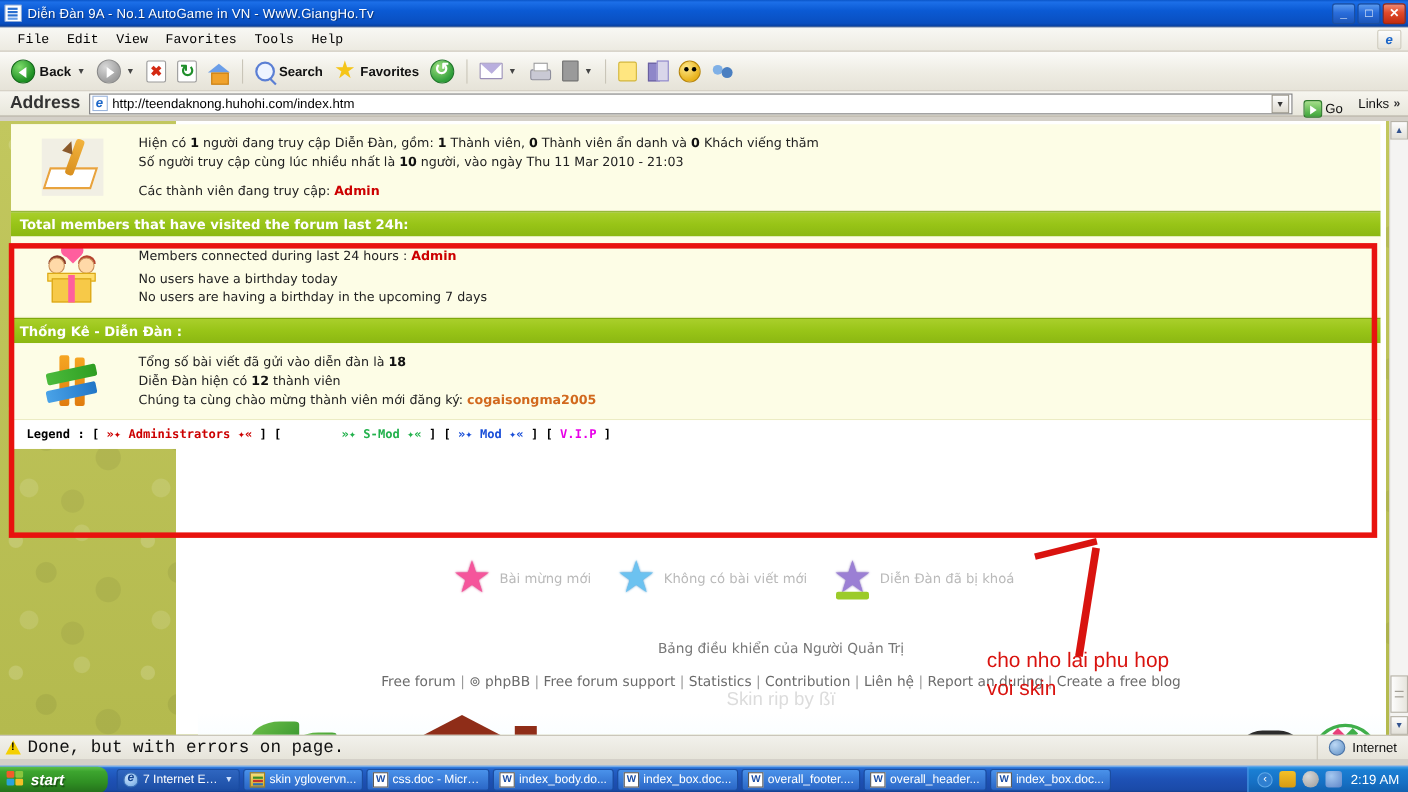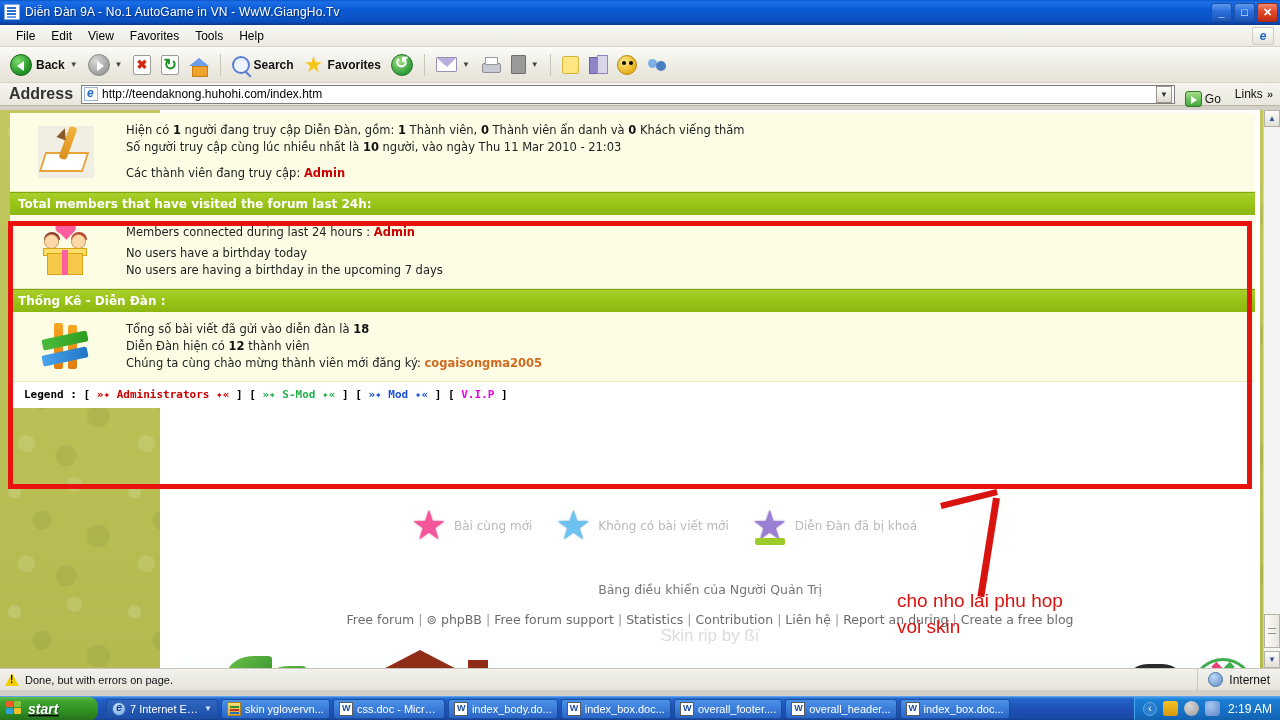--- a/index.html
+++ b/index.html
@@ -39,21 +39,21 @@
     background:linear-gradient(180deg,#5b9bef 0%,#2a6ddb 45%,#1c55b8 100%);
   }
   .winbtn.close{background:linear-gradient(180deg,#f08a72 0%,#e0492a 45%,#c22c10 100%);border-color:#9e2a10;}
 
   
   .menubar{
     height:22px;background:linear-gradient(180deg,#f8f8f4 0%,#eceae1 100%);
     display:flex;align-items:center;padding-left:8px;border-bottom:1px solid #d6d2c6;
     position:relative;
   }
-  .menubar .mi{font-size:12px;color:#000;padding:2px 8px;}
+  .menubar .mi{font-size:12px;color:#000;padding:2px 8px;font-family:Liberation Mono, monospace;}
   .menubar .ielogo{
     position:absolute;right:6px;top:2px;width:22px;height:18px;
     background:linear-gradient(180deg,#fdfdfd,#e6e4da);border:1px solid #cfcbbe;border-radius:2px;
     display:flex;align-items:center;justify-content:center;
   }
   .menubar .ielogo .e{color:#1b66c9;font-weight:bold;font-size:12px;font-style:italic;}
 
   
   .toolbar{
     height:36px;background:linear-gradient(180deg,#fbfbf8 0%,#eeece3 55%,#e6e3d8 100%);
@@ -173,21 +173,21 @@
     color:#fff;font-weight:bold;font-size:12px;padding:4px 8px;
     font-family:"DejaVu Sans", sans-serif;
     border-top:1px solid #7da80d;
   }
   .legend{
     background:#fff;padding:6px 10px 7px 14px;font-size:11px;
     font-family:"DejaVu Sans Mono", monospace;font-weight:bold;color:#000;
     white-space:nowrap;
   }
   .legend .adm{color:#cc0000;}
-  .legend .smod{color:#22b14c;}
+  .legend .smod{color:#22b14c;margin-left:48px;}
   .legend .mod{color:#1a4fd8;}
   .legend .vip{color:#e800e8;}
   .legend .pl{color:#000;}
 
   
   .icon-pen{width:56px;height:52px;position:relative;}
   .icon-pen .pad{position:absolute;left:4px;top:26px;width:44px;height:20px;background:#fff;border:2px solid #e8a33d;transform:skewX(-18deg);}
   .icon-pen .quill{position:absolute;left:26px;top:0;width:8px;height:34px;background:linear-gradient(180deg,#f2b33d,#d98f1e);transform:rotate(20deg);border-radius:3px;}
   .icon-pen .nib{position:absolute;left:20px;top:2px;width:0;height:0;border-left:5px solid transparent;border-right:5px solid transparent;border-bottom:11px solid #8b5a2b;transform:rotate(20deg);}
   .icon-pen .shade{position:absolute;left:0;top:0;width:56px;height:52px;background:rgba(190,180,220,.18);}
@@ -301,36 +301,35 @@
   
   .statusbar{
     position:absolute;left:0;top:668px;width:1280px;height:22px;
     background:linear-gradient(180deg,#f2f1ec,#e6e4da);
     border-top:1px solid #c9c5b8;display:flex;align-items:center;
   }
   .statusbar .sbleft{display:flex;align-items:center;gap:5px;padding-left:5px;flex:1 1 auto;}
   .warn{width:15px;height:14px;position:relative;}
   .warn:before{content:"";position:absolute;left:0;top:0;border-left:7px solid transparent;border-right:7px solid transparent;border-bottom:13px solid #f5d000;}
   .warn:after{content:"!";position:absolute;left:5px;top:1px;font-size:10px;font-weight:bold;color:#000;}
-  .statusbar .stext{font-size:11px;color:#111;}
+  .statusbar .stext{font-size:16px;color:#111;font-family:Liberation Mono, monospace;}
   .sbright{display:flex;align-items:center;gap:6px;padding-right:10px;border-left:1px solid #c9c5b8;height:22px;padding-left:10px;}
   .globe{width:15px;height:15px;border-radius:50%;background:radial-gradient(circle at 35% 30%,#bcd8f5,#5f8fc4);border:1px solid #4a74a8;}
   .sbright .gtext{font-size:12px;color:#111;}
 
   
   .taskbar{
     position:absolute;left:0;top:696px;width:1280px;height:24px;
     background:linear-gradient(180deg,#3a8ae8 0%,#2463c9 9%,#1e51b5 50%,#1a4aa8 92%,#14408f 100%);
     display:flex;align-items:center;border-top:1px solid #5fa0ef;
   }
   .startbtn{
     height:24px;min-width:98px;display:flex;align-items:center;gap:5px;padding:0 16px 0 6px;
     background:linear-gradient(180deg,#5cc04a 0%,#3da52f 18%,#2f8f23 60%,#246f1b 100%);
     border-radius:0 9px 9px 0;
-    text-decoration:underline;
   }
   .startbtn .flag{width:17px;height:16px;position:relative;}
   .startbtn .flag i{position:absolute;width:7px;height:6px;border-radius:1px;}
   .startbtn .flag .q1{left:0;top:0;background:#f35b2a;}
   .startbtn .flag .q2{left:8px;top:0;background:#8ac53e;}
   .startbtn .flag .q3{left:0;top:7px;background:#29a3dc;}
   .startbtn .flag .q4{left:8px;top:7px;background:#f4c028;}
   .startbtn .slabel{color:#fff;font-weight:bold;font-style:italic;font-size:14px;text-shadow:1px 1px 1px rgba(0,0,0,.4);}
   .tasks{display:flex;align-items:center;gap:3px;padding-left:8px;flex:1 1 auto;overflow:hidden;}
   .task{
@@ -543,21 +542,21 @@
       <div class="legend">
         <span>Legend : </span><span class="pl">[ </span><span class="adm">»✦ Administrators ✦«</span><span class="pl"> ] [ </span><span class="smod">»✦ S-Mod ✦«</span><span class="pl"> ] [ </span><span class="mod">»✦ Mod ✦«</span><span class="pl"> ] [ </span><span class="vip">V.I.P</span><span class="pl"> ]</span>
       </div>
     </div>
 
     <div class="starrow">
       <div class="staritem">
         <span class="star pink">
             <span>★</span>
           </span>
-        <span class="starlabel">Bài cùng mới</span>
+        <span class="starlabel">Bài mừng mới</span>
       </div>
       <div class="staritem">
         <span class="star blue">
             <span>★</span>
           </span>
         <span class="starlabel">Không có bài viết mới</span>
       </div>
       <div class="staritem">
         <span class="star purple">
             <span>★</span>

